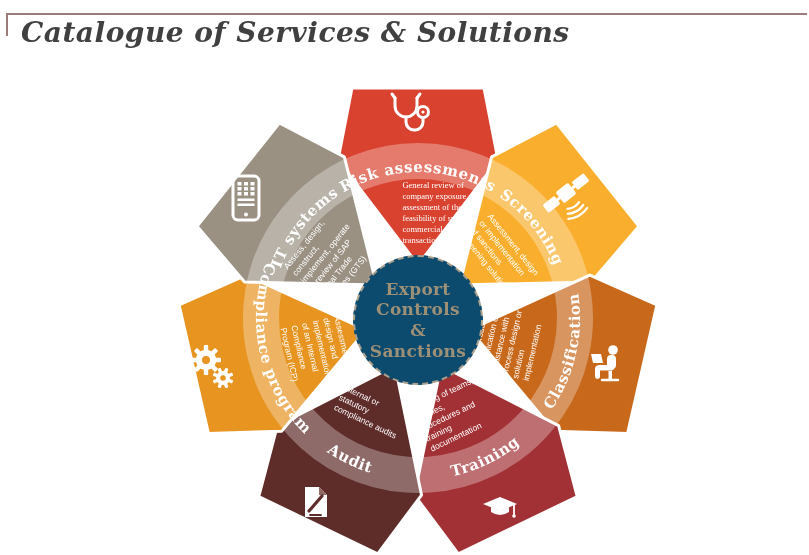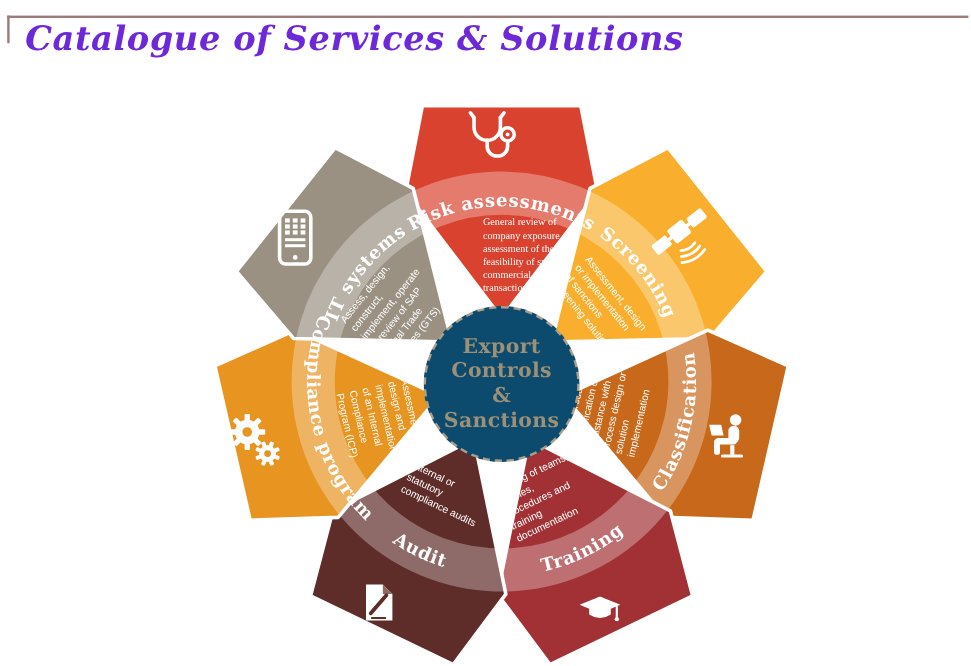--- a/index.html
+++ b/index.html
@@ -1,21 +1,21 @@
 <!DOCTYPE html>
 <html><head>
 <meta charset="utf-8">
 <style>
   html,body { margin:0; padding:0; background:#fff; }
   .stage { position:relative; width:809px; height:555px; background:#fff; overflow:hidden;
            font-family:"Liberation Sans", sans-serif; }
   .top-rule { position:absolute; left:6px; top:13px; width:801px; height:2px; background:#9C7B7B; }
   .top-rule-tick { position:absolute; left:6px; top:13px; width:2px; height:23px; background:#9C7B7B; }
   .page-title { position:absolute; left:21px; top:16px; margin:0;
-                font:italic bold 28px "DejaVu Serif", serif; color:#6d28d9; letter-spacing:.5px;text-align:right; }
+                font:italic bold 28px "DejaVu Serif", serif; color:#404040; letter-spacing:.5px;text-align:right; }
   .diagram-svg { position:absolute; left:0; top:0; }
   .petal-shape { stroke:#ffffff; stroke-width:3px; stroke-linejoin:round; }
   .petal-band  { fill:none; stroke:#ffffff; stroke-opacity:.3; stroke-width:36px; }
   .petal-label { font:bold 15px "DejaVu Serif", serif; fill:#ffffff; letter-spacing:.6px; }
   .petal-desc  { position:absolute; color:#ffffff; font-size:8.5px; line-height:1.3;
                  white-space:pre-line; width:max-content; text-align:left; }
   .center-circle { position:absolute; left:353px; top:255px; width:130px; height:130px;
                    box-sizing:border-box; border-radius:50%; background:#0c4a6e;
                    border:2px dashed #A89F8D; display:flex; align-items:center; justify-content:center;
                    text-align:center; }

